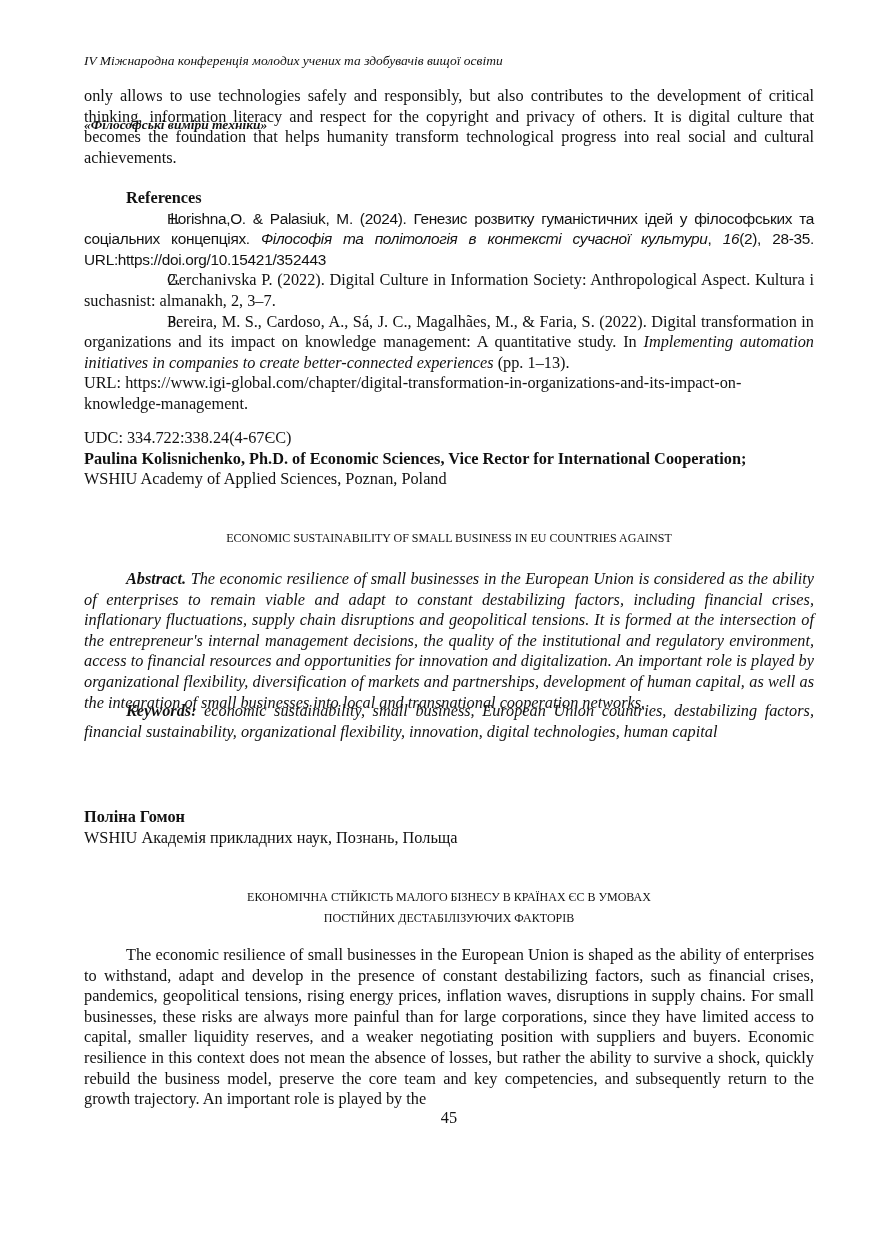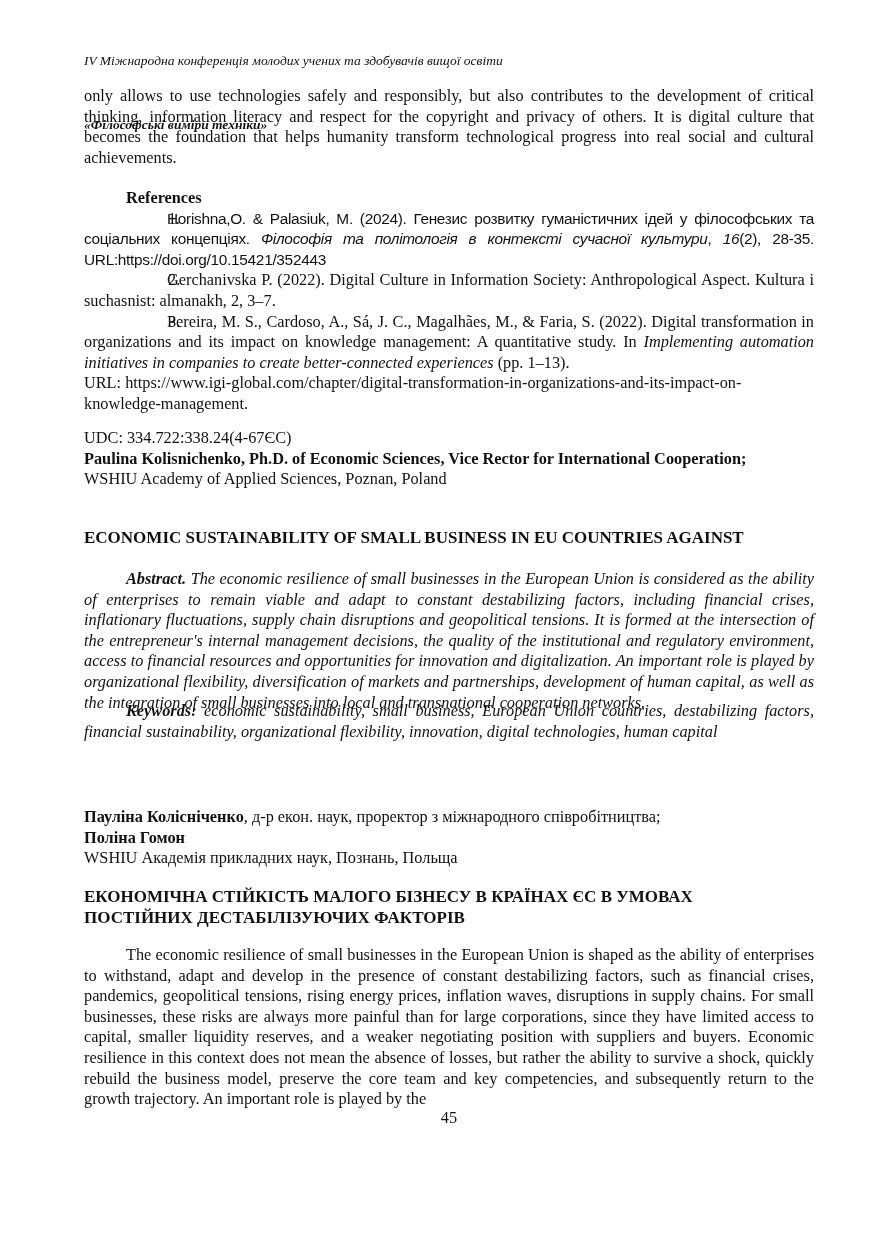--- a/index.html
+++ b/index.html
@@ -10,21 +10,21 @@
   .page { position: absolute; left: 84px; top: 0; width: 730px; }
   .hdr { font-style: italic; font-size: 13.5px; line-height: 16px; }
   .hdr1 { position: absolute; top: 53px; left: 0; width: 730px; }
   .hdr2 { position: absolute; top: 69px; left: 0; width: 730px; font-weight: bold; margin-top: 48px; }
   p { margin: 0; }
   .j { text-align: justify; line-height: 20.6px; }
   .ind { text-indent: 42px; }
   .block { position: absolute; left: 0; width: 730px; }
   .b { font-weight: bold; }
   .i { font-style: italic; }
-  .title { font-weight: bold; font-size: 17px; line-height: 20.6px; }
+  .title { font-weight: normal; text-align: center; font-size: 12px; line-height: 20.6px; }
   .refnum { display: inline-block; width: 41px; }
   .ref1 { font-family: "Liberation Sans", sans-serif; font-size: 15.4px; letter-spacing: -0.3px; }
   .pagenum { position: absolute; top: 1108px; left: 0; width: 730px; text-align: center; line-height: 20px; }
 </style>
 </head>
 <body>
 
 <div class="page">
 
   <div class="hdr hdr1">IV Міжнародна конференція молодих учених та здобувачів вищої освіти</div>
@@ -57,21 +57,20 @@
 
   <div class="block" style="top:528px;">
     <p class="title">ECONOMIC SUSTAINABILITY OF SMALL BUSINESS IN EU COUNTRIES AGAINST</p>
   </div>
 
   <p class="block j ind i" style="top:569px;"><span class="b">Abstract.</span><span> The economic resilience of small businesses in the European Union is considered as the ability of enterprises to remain viable and adapt to constant destabilizing factors, including financial crises, inflationary fluctuations, supply chain disruptions and geopolitical tensions. It is formed at the intersection of the entrepreneur's internal management decisions, the quality of the institutional and regulatory environment, access to financial resources and opportunities for innovation and digitalization. An important role is played by organizational flexibility, diversification of markets and partnerships, development of human capital, as well as the integration of small businesses into local and transnational cooperation networks.</span></p>
 
   <p class="block j ind i" style="top:701px;"><span class="b">Keywords:</span><span> economic sustainability, small business, European Union countries, destabilizing factors, financial sustainability, organizational flexibility, innovation, digital technologies, human capital</span></p>
 
   <div class="block" style="top:807px;">
-    <p style="line-height:20.6px;"><span class="b">Пауліна Колісніченко</span><span>, д-р екон. наук, проректор з міжнародного співробітництва;</span></p>
     <p class="b" style="line-height:20.6px;">Поліна Гомон</p>
     <p style="line-height:20.6px;">WSHIU Академія прикладних наук, Познань, Польща</p>
   </div>
 
   <div class="block" style="top:887px;">
     <p class="title">ЕКОНОМІЧНА СТІЙКІСТЬ МАЛОГО БІЗНЕСУ В КРАЇНАХ ЄС В УМОВАХ</p>
     <p class="title">ПОСТІЙНИХ ДЕСТАБІЛІЗУЮЧИХ ФАКТОРІВ</p>
   </div>
 
   <p class="block j ind" style="top:945px;">The economic resilience of small businesses in the European Union is shaped as the ability of enterprises to withstand, adapt and develop in the presence of constant destabilizing factors, such as financial crises, pandemics, geopolitical tensions, rising energy prices, inflation waves, disruptions in supply chains. For small businesses, these risks are always more painful than for large corporations, since they have limited access to capital, smaller liquidity reserves, and a weaker negotiating position with suppliers and buyers. Economic resilience in this context does not mean the absence of losses, but rather the ability to survive a shock, quickly rebuild the business model, preserve the core team and key competencies, and subsequently return to the growth trajectory. An important role is played by the</p>

